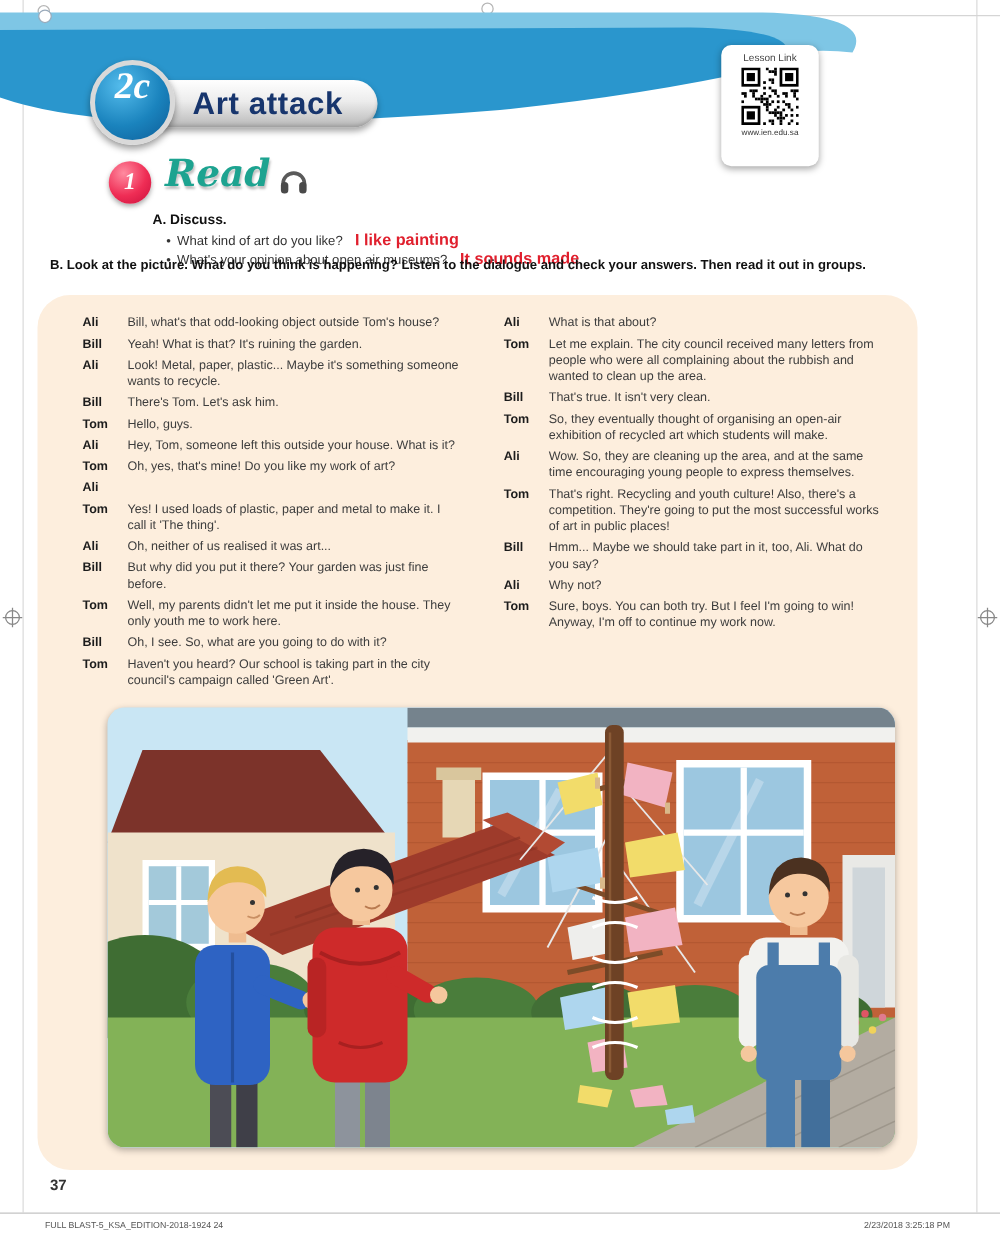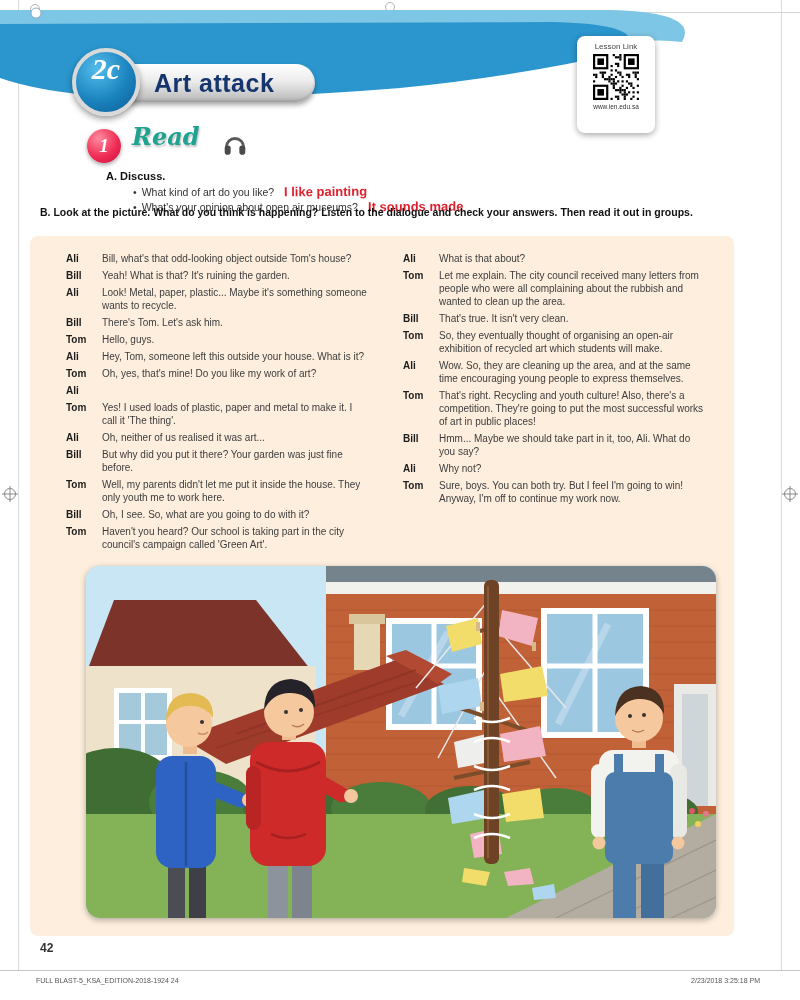--- a/index.html
+++ b/index.html
@@ -25,21 +25,21 @@
     position:absolute; left:72px; top:48px; width:68px; height:68px; z-index:3;
     border-radius:50%; border:4px solid #d9d9d9;
     background:radial-gradient(circle at 35% 28%, #54bcec 0%, #1a83bd 55%, #0d5c97 100%);
     box-shadow:0 3px 6px rgba(0,0,0,.4);
     display:flex; align-items:flex-start; justify-content:center;
     color:#fff; font-weight:bold; font-style:italic; font-size:30px;
     font-family:"Liberation Serif", serif;
   }
   .title-pill {
     position:absolute; left:106px; top:64px; height:38px; z-index:2;
-    padding:0 41px 0 48px; border-radius:19px;
+    padding:0 28px 0 48px; border-radius:19px;
     background:linear-gradient(180deg,#ffffff 0%,#ececec 45%,#b7b7b7 100%);
     box-shadow:0 3px 5px rgba(0,0,0,.35), inset 0 -2px 3px rgba(0,0,0,.15);
     display:flex; align-items:center;
   }
   .title-pill span { color:#17356d; font-size:25px; font-weight:bold; letter-spacing:.5px; }
 
   
   .lesson-card {
     position:absolute; left:577px; top:36px; width:78px; height:97px; z-index:4;
     background:#fff; border-radius:8px; box-shadow:0 2px 6px rgba(0,0,0,.35);
@@ -55,41 +55,41 @@
     border-radius:50%;
     background:radial-gradient(circle at 35% 28%, #ff8ba0 0%, #ef2d55 55%, #c90f3c 100%);
     box-shadow:0 2px 4px rgba(0,0,0,.35);
     display:flex; align-items:center; justify-content:center;
     color:#fff; font-weight:bold; font-style:italic; font-size:19px;
     font-family:"Liberation Serif", serif;
   }
   .sec-title {
     position:absolute; left:132px; top:122px;
     font-family:"DejaVu Serif", serif; font-style:italic; font-weight:bold;
-    font-size:24px; color:#1da390; text-shadow:1px 2px 2px rgba(0,0,0,.25);
+    font-size:30px; color:#1da390; text-shadow:1px 2px 2px rgba(0,0,0,.25);
   }
   .headphones { position:absolute; left:222px; top:132px; }
 
-  .part-a { position:absolute; left:106px; top:170px; font-size:11px; font-weight:bold; color:#111; }
+  .part-a { position:absolute; left:122px; top:170px; font-size:11px; font-weight:bold; color:#111; }
   .questions { position:absolute; left:133px; top:184px; }
   .q-row { display:flex; align-items:baseline; height:15px; font-size:10.5px; color:#333; }
   .q-row .bullet { margin-right:5px; color:#333; }
   .q-row .answer {
     margin-left:10px; color:#e01f2d; font-weight:bold; font-size:13px;
     transform:rotate(-0.4deg);
   }
   .part-b {
     position:absolute; left:40px; top:206px; width:726px;
     font-size:10.5px; font-weight:bold; color:#111; line-height:1.3;
   }
 
   
   .panel {
     position:absolute; left:30px; top:236px; width:704px; height:700px;
-    background:#fdeedd; border-radius:8px;padding-left:48px;
+    background:#fdeedd; border-radius:26px;padding-left:48px;
   }
   .cols { position:absolute; left:36px; right:30px; top:16px; display:flex; gap:36px; }
   .col { flex:1; }
   .line { display:grid; grid-template-columns:30px 1fr; column-gap:6px; margin-bottom:4px; }
   .line .speaker { font-weight:bold; color:#1c1c1c; font-size:10px; line-height:1.3; }
   .line .text { color:#3d3d3d; font-size:10px; line-height:1.3; }
 
   
   .scene {
     position:absolute; left:56px; top:330px; width:630px; height:352px;
@@ -541,15 +541,15 @@
         <circle cx="553" cy="152" r="24" fill="#f6c89e"></circle>
         <path d="M529,150 Q530,121 555,120 Q579,122 578,148 Q570,132 552,133 Q537,134 529,150 Z" fill="#4b3120"></path>
         <circle cx="544" cy="150" r="2" fill="#333"></circle>
         <circle cx="558" cy="149" r="2" fill="#333"></circle>
         <path d="M546 164 Q552 168 558 164" stroke="#b87a50" stroke-width="1.5" fill="none"></path>
       </g>
     </svg>
   </div>
 </div>
 
-<div class="page-num">42</div>
+<div class="page-num">37</div>
 <div class="foot-left">FULL BLAST-5_KSA_EDITION-2018-1924   24</div>
 <div class="foot-right">2/23/2018   3:25:18 PM</div>
 
 </body></html>

